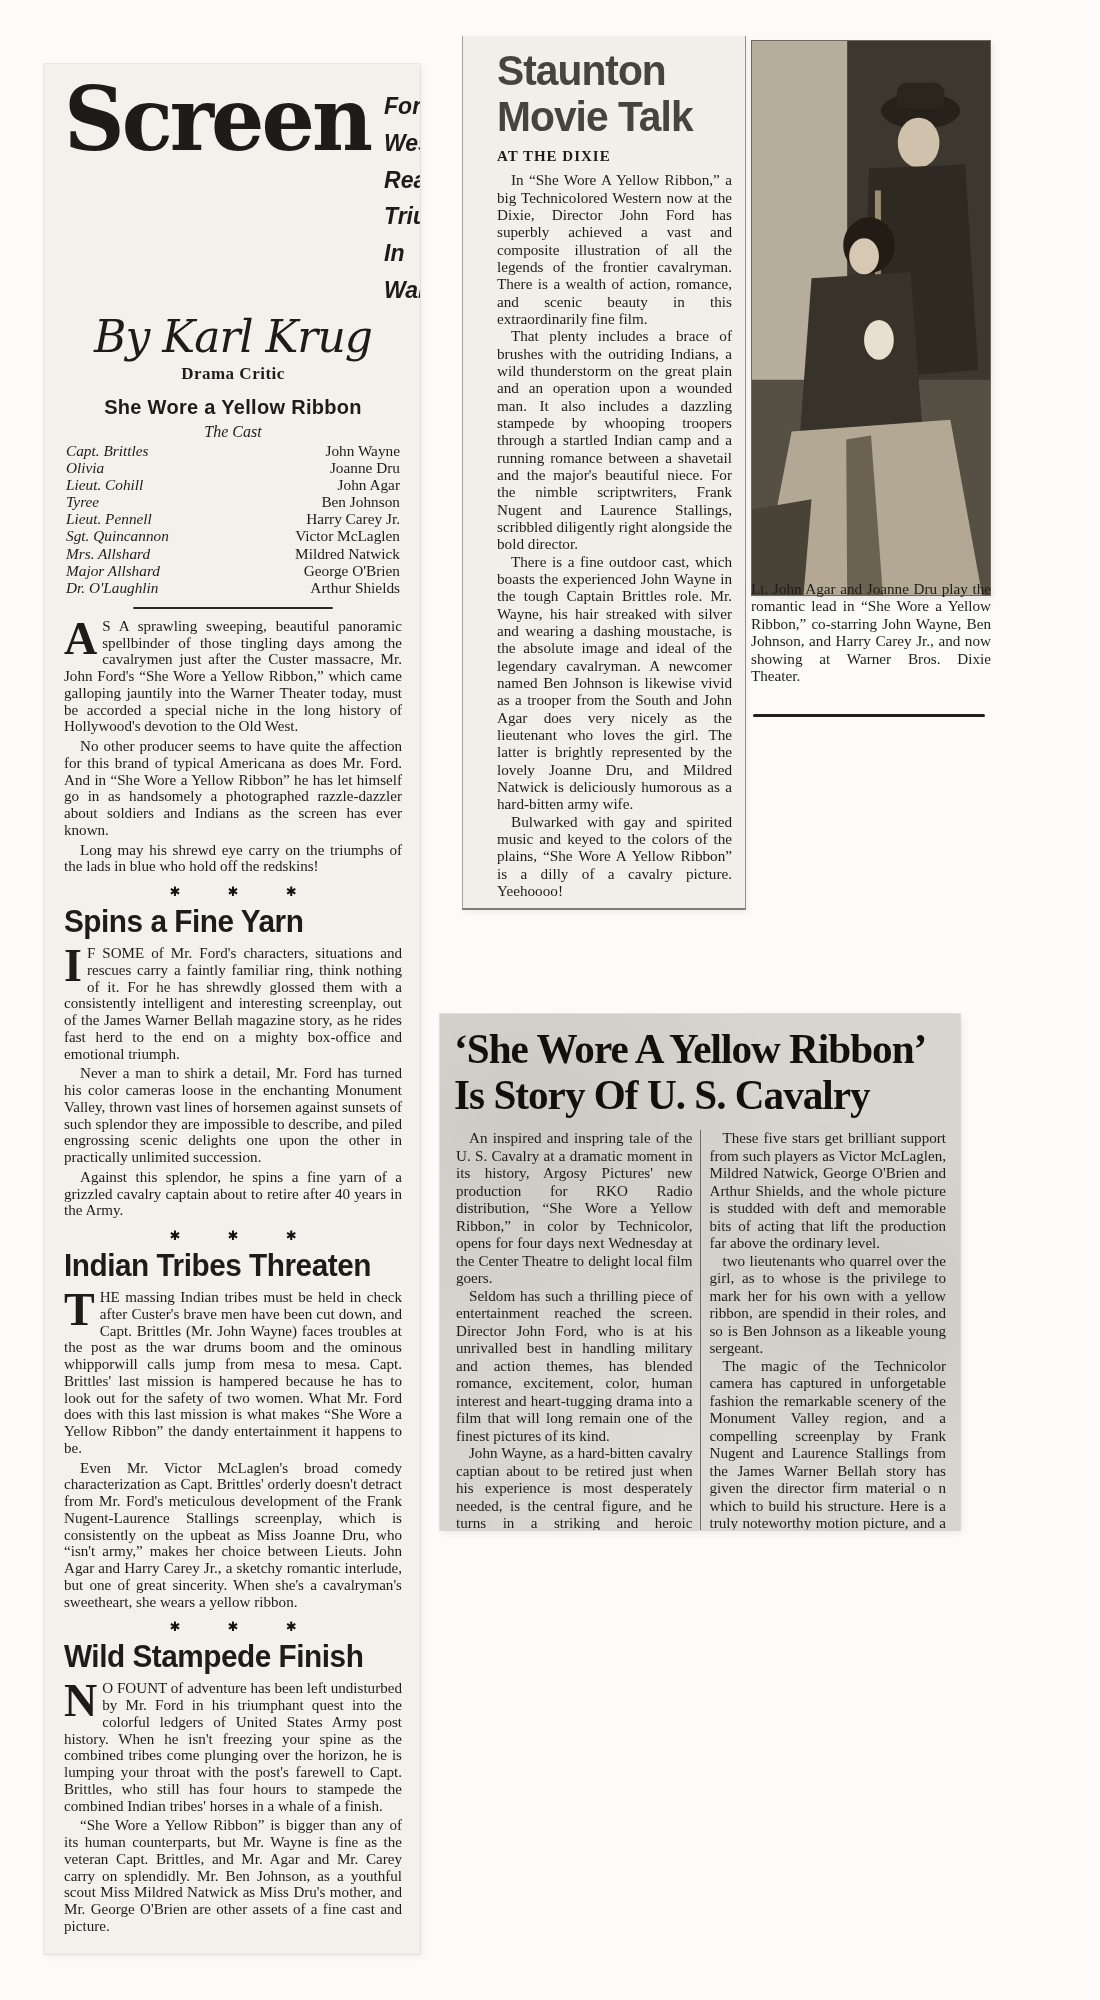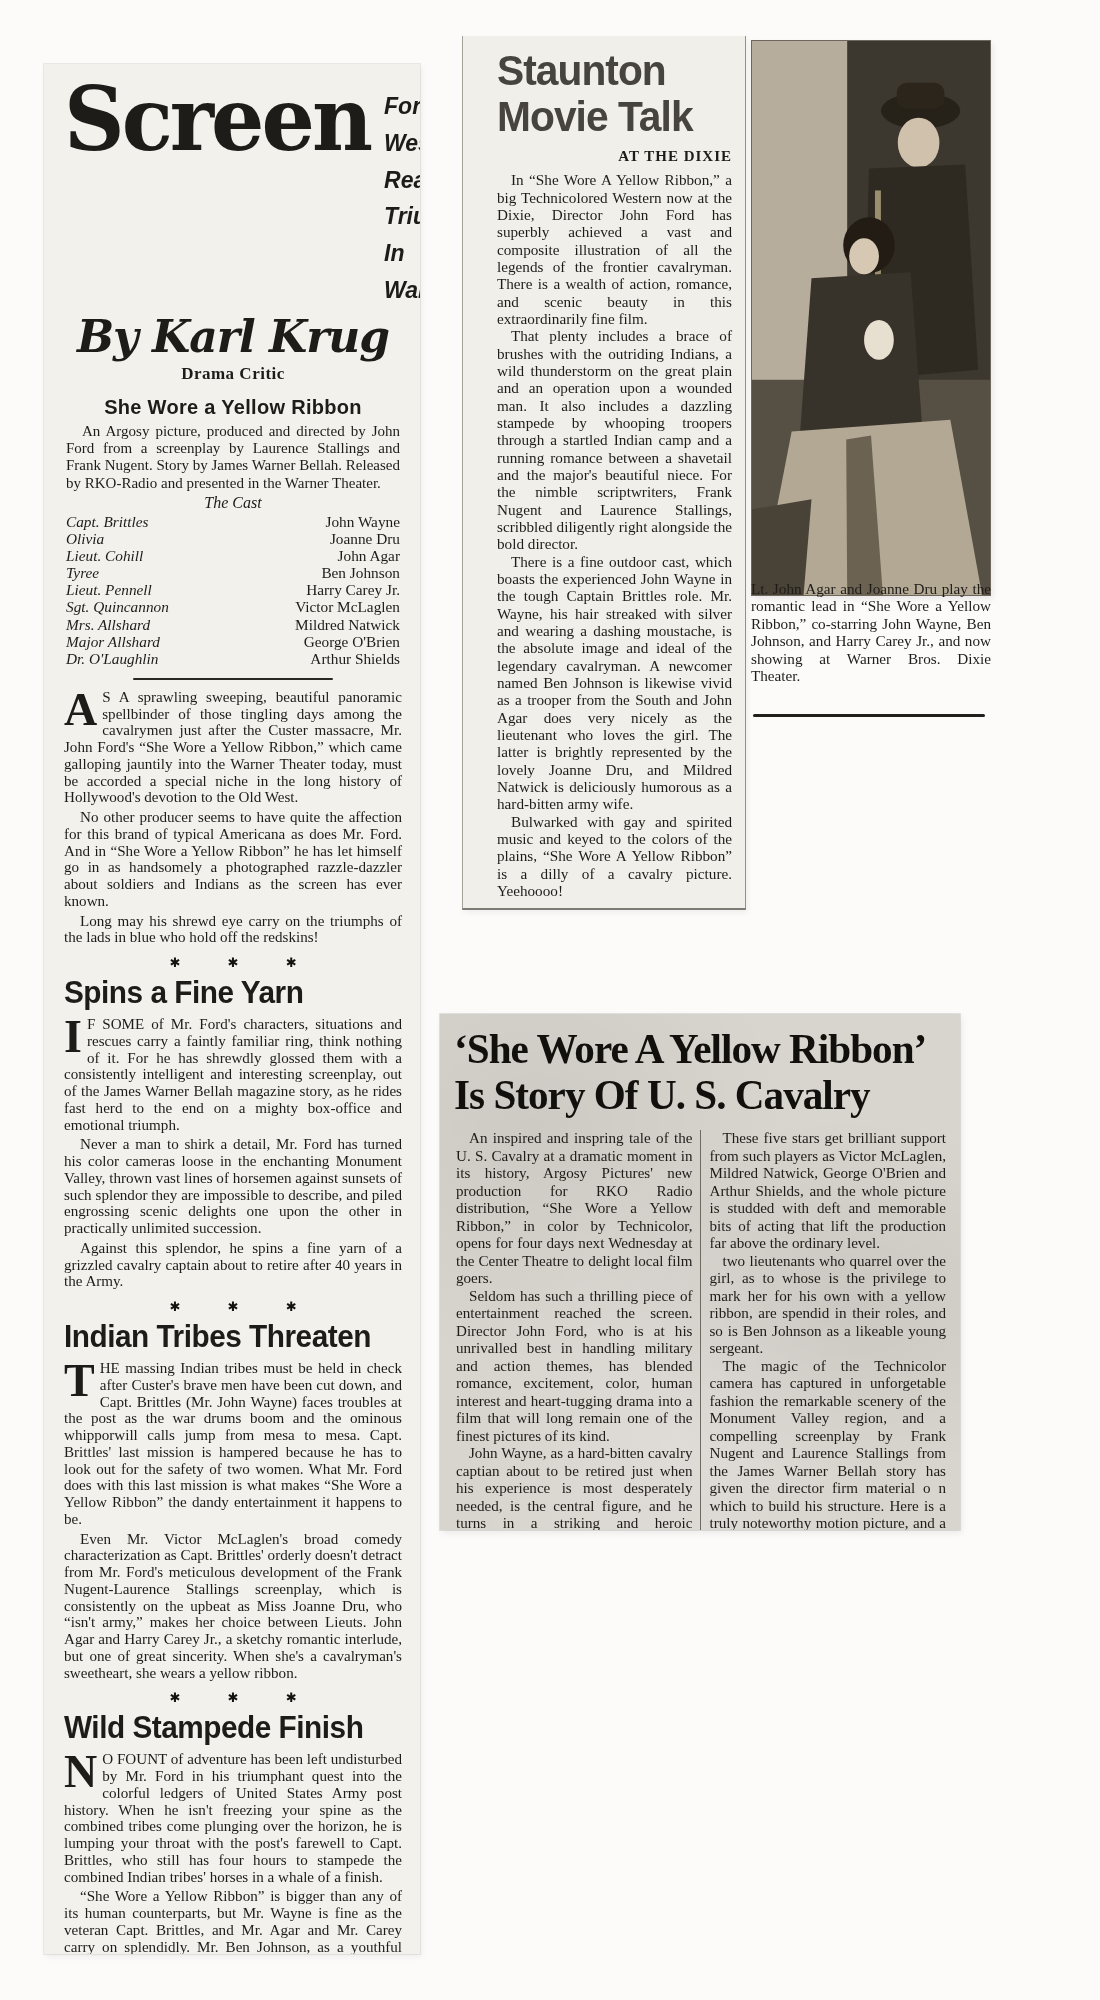--- a/index.html
+++ b/index.html
@@ -11,21 +11,21 @@
     font-family:"Liberation Serif",serif;color:var(--ink);overflow:hidden;}
   .clip{position:absolute;box-sizing:border-box;}
   
   .clip-left{left:44px;top:64px;width:376px;height:1890px;background:var(--clip-light);
     padding:14px 18px 10px 20px;box-shadow:0 0 0 1px rgba(0,0,0,.07), 2px 3px 6px rgba(0,0,0,.06);overflow:hidden;}
   .mast-row{display:flex;align-items:flex-start;}
   .mast{font-family:"DejaVu Serif",serif;font-weight:700;font-size:84px;line-height:.95;
     letter-spacing:-3px;transform:scaleY(1.05);transform-origin:top left;}
   .kicker{margin:10px 0 0 14px;font-family:"Liberation Sans",sans-serif;font-weight:700;
     font-style:italic;font-size:23px;line-height:1.6;}
-  .byline{font-family:"DejaVu Serif",serif;font-style:italic;font-weight:700;font-size:44px;
+  .byline{font-family:"DejaVu Serif",serif;font-style:italic;font-weight:400;font-size:44px;
     text-align:center;margin-top:2px;letter-spacing:-1px;}
   .byline-role{text-align:center;font-weight:700;font-size:17px;letter-spacing:.5px;margin-top:2px;}
   .review-title{font-family:"Liberation Sans",sans-serif;font-weight:700;font-size:20px;
     text-align:center;margin:12px 0 4px;letter-spacing:.3px;}
   .credits{font-size:15px;line-height:1.15;text-align:justify;text-indent:16px;margin:0 2px;}
   .cast-header{text-align:center;font-size:16px;margin:2px 0 1px;font-style:italic;}
   .cast{margin:0 2px;}
   .cast-row{display:flex;justify-content:space-between;font-size:15.3px;line-height:1.12;}
   .cast-row .role{font-style:italic;}
   .rule{width:200px;height:2px;background:var(--rule);margin:11px auto 9px;border-radius:2px;}
@@ -35,21 +35,21 @@
   .sep{text-align:center;font-size:13px;letter-spacing:22px;padding-left:22px;margin:9px 0 4px;color:#14120f;}
   .sec-head{font-family:"Liberation Sans",sans-serif;font-weight:700;font-size:31px;
     margin:0 0 5px;letter-spacing:-.5px;transform:scaleX(.96);transform-origin:left;}
   
   .clip-staunton{left:462px;top:36px;width:284px;height:874px;background:var(--clip-mid);
     padding:12px 13px 10px 34px;border-left:1px solid rgba(70,65,58,.45);
     border-right:1px solid rgba(70,65,58,.55);border-bottom:2px solid rgba(50,46,40,.6);
     box-shadow:2px 3px 6px rgba(0,0,0,.05);overflow:hidden;}
   .st-title{font-family:"Liberation Sans",sans-serif;font-weight:700;font-size:42px;
     line-height:1.1;color:#47443f;letter-spacing:-1px;transform:scaleX(.97);transform-origin:left;}
-  .st-kicker{text-align:right;font-weight:700;font-size:15px;letter-spacing:1px;margin:8px 0 6px;}
+  .st-kicker{text-align:left;font-weight:700;font-size:15px;letter-spacing:1px;margin:8px 0 6px;}
   .st-para{font-size:15.2px;line-height:1.14;text-align:justify;text-indent:14px;margin:0;}
   
   .photo{left:751px;top:40px;width:240px;height:556px;border:1px solid #6e675d;
     box-shadow:2px 3px 6px rgba(0,0,0,.08);background:#59534a;}
   .photo svg{display:block;width:100%;height:100%;}
   .caption{left:751px;top:580px;width:240px;font-size:15.2px;line-height:1.15;
     text-align:justify;position:absolute;}
   .caption-rule{position:absolute;left:753px;top:714px;width:232px;height:3px;background:#23201c;border-radius:2px;}
   
   .clip-bottom{left:440px;top:1014px;width:520px;height:516px;
@@ -78,21 +78,20 @@
       <div class="kicker">
 
       <div class="kicker-line">Ford Western</div>
           <div class="kicker-line">Real Triumph</div>
           <div class="kicker-line">In Warner</div>
         </div>
     </header>
     <div class="byline">By Karl Krug</div>
     <div class="byline-role">Drama Critic</div>
     <h3 class="review-title">She Wore a Yellow Ribbon</h3>
-    <p class="credits">An Argosy picture, produced and directed by John Ford from a screenplay by Laurence Stallings and Frank Nugent. Story by James Warner Bellah. Released by RKO-Radio and presented in the Warner Theater.</p>
     <div class="cast-header">The Cast</div>
     <div class="cast">
 
         <div class="cast-row">
           <span class="role">Capt. Brittles</span>
           <span class="actor">John Wayne</span>
         </div>
 
         <div class="cast-row">
           <span class="role">Olivia</span>

